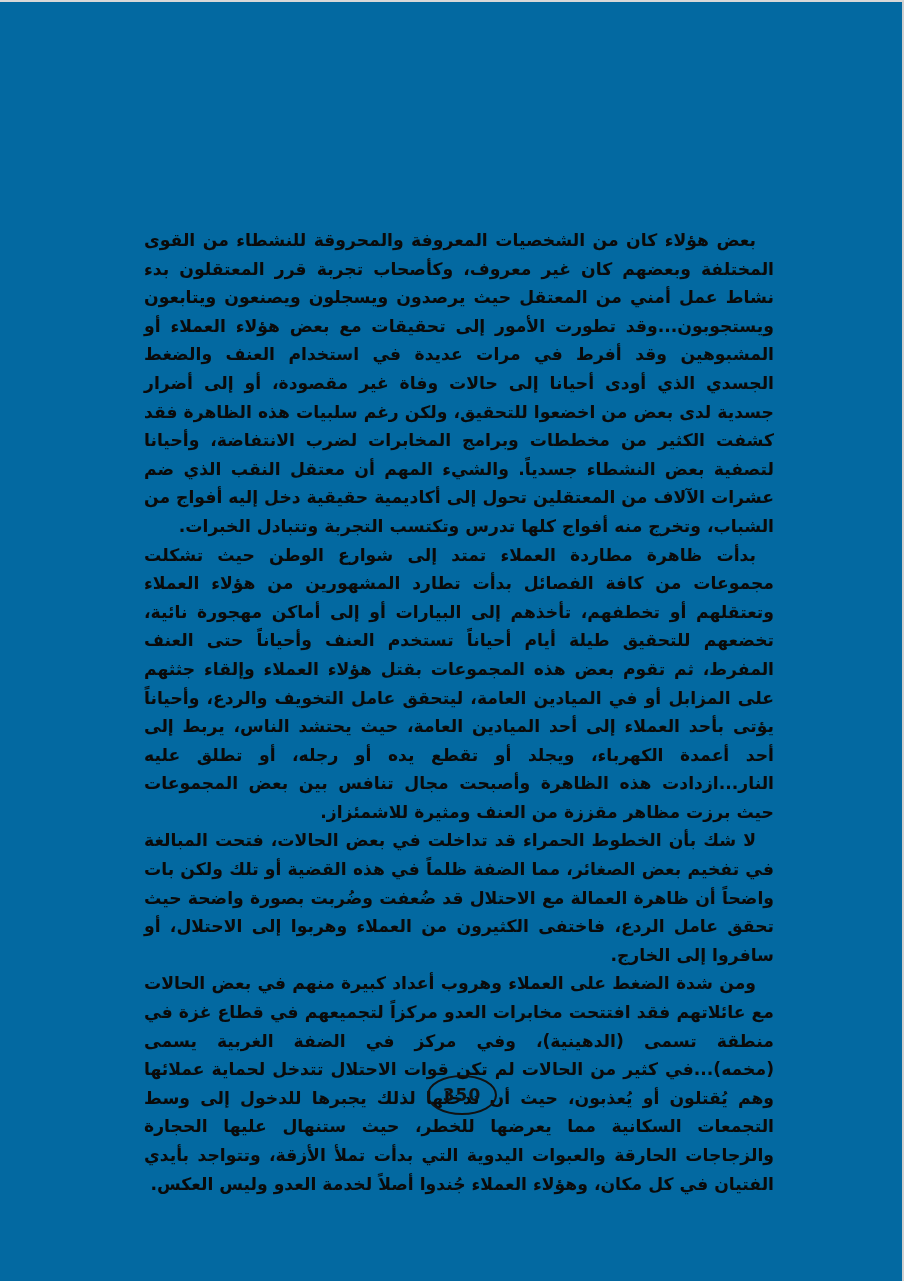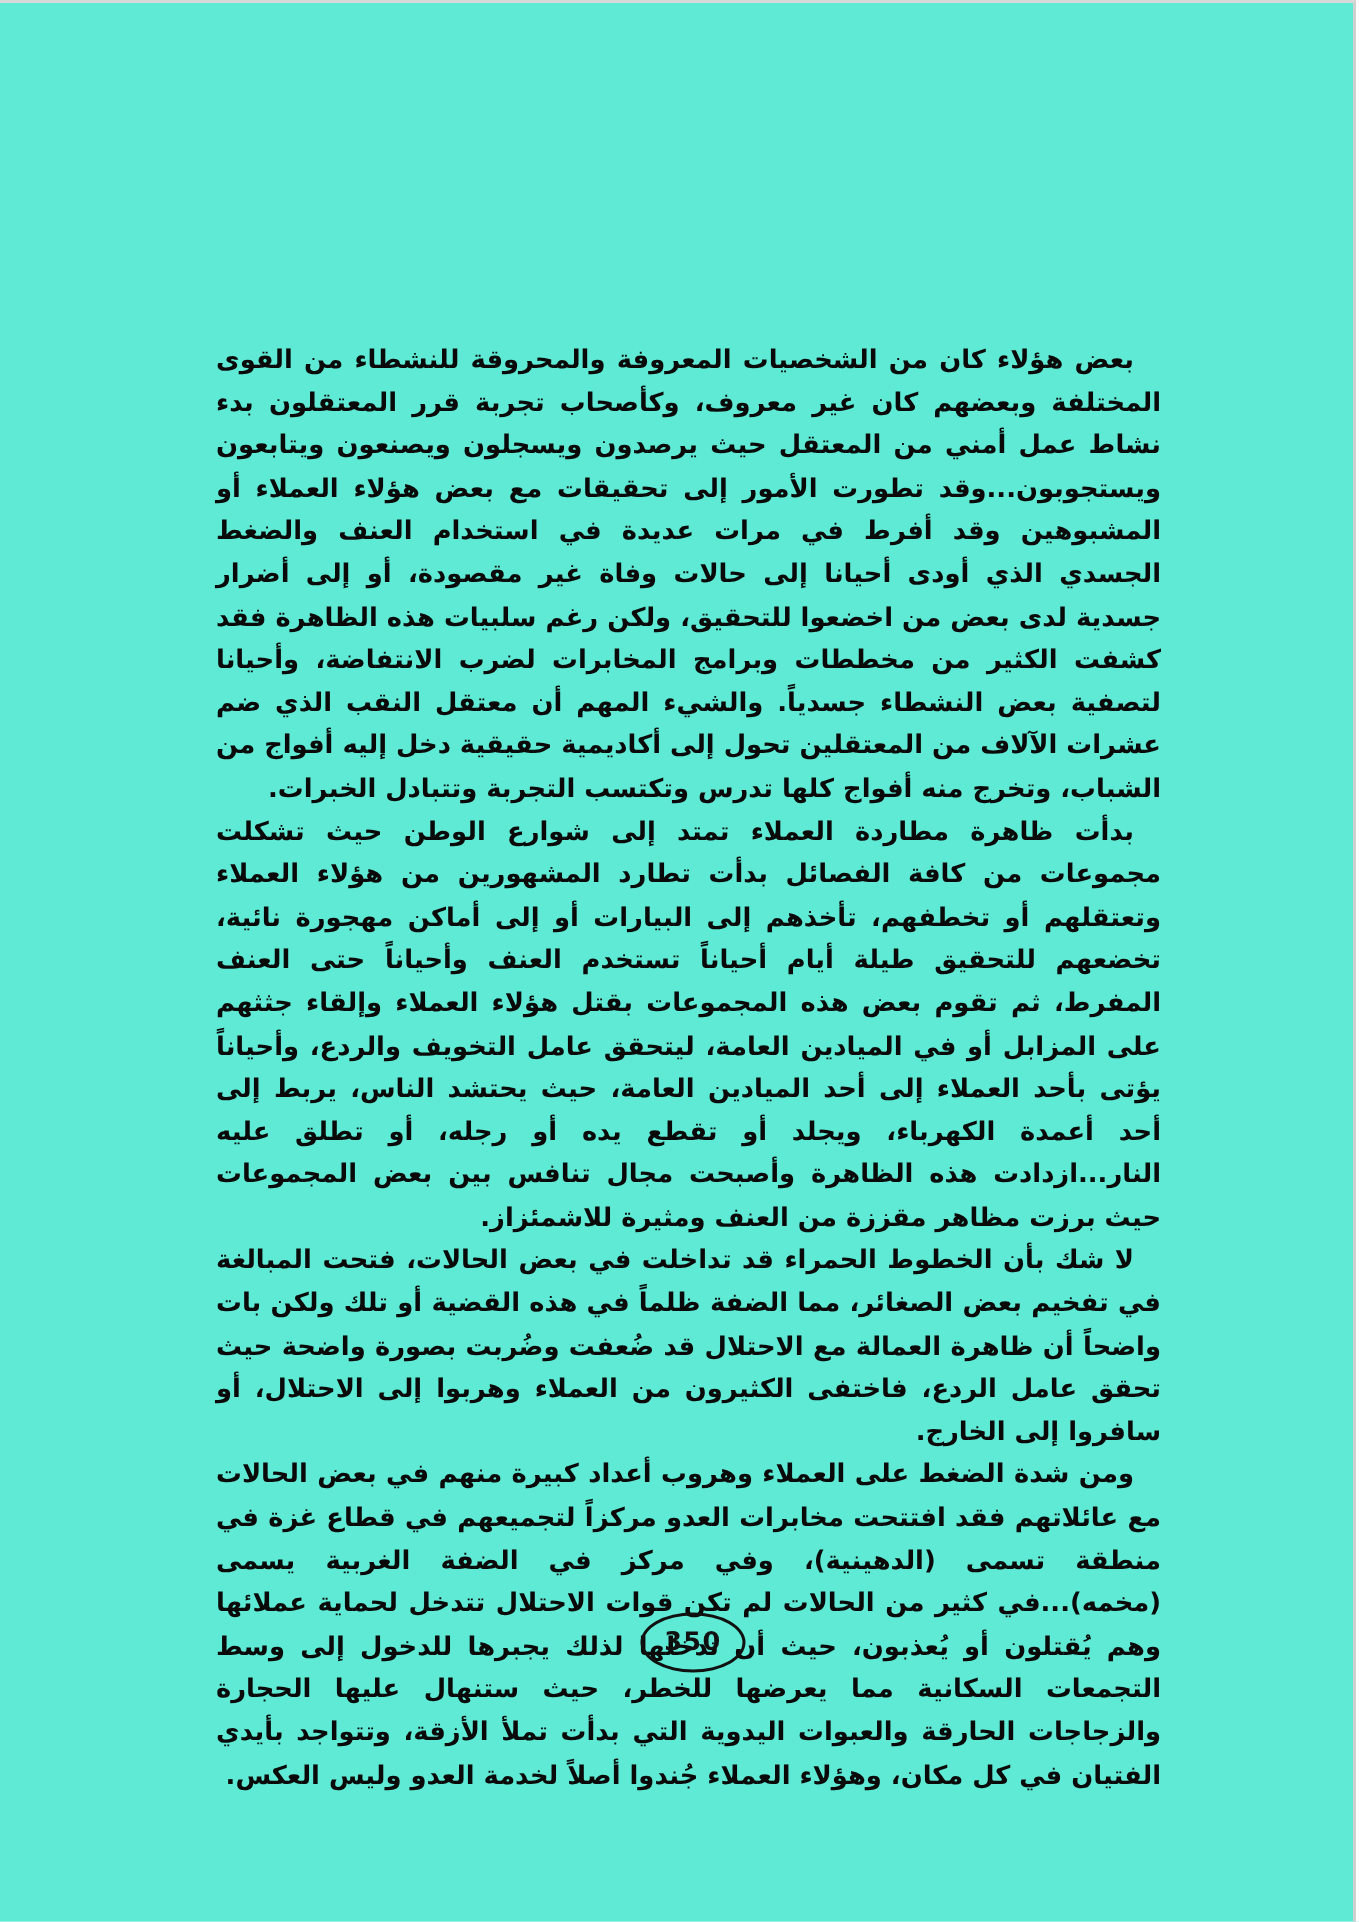--- a/index.html
+++ b/index.html
@@ -12,21 +12,21 @@
       height: 1281px;
       position: relative;
       overflow: hidden;
     }
     .page {
       position: absolute;
       left: 0;
       top: 0;
       width: 904px;
       height: 1281px;
-      background: #5eead4;
+      background: #0369a1;
       border-top: 2px solid #d8d8d8;
       border-right: 2px solid #d0d0d0;
       box-sizing: border-box;
     }
     .text-block {
       position: absolute;
       left: 144px;
       top: 224px;
       width: 630px;
       direction: rtl;

